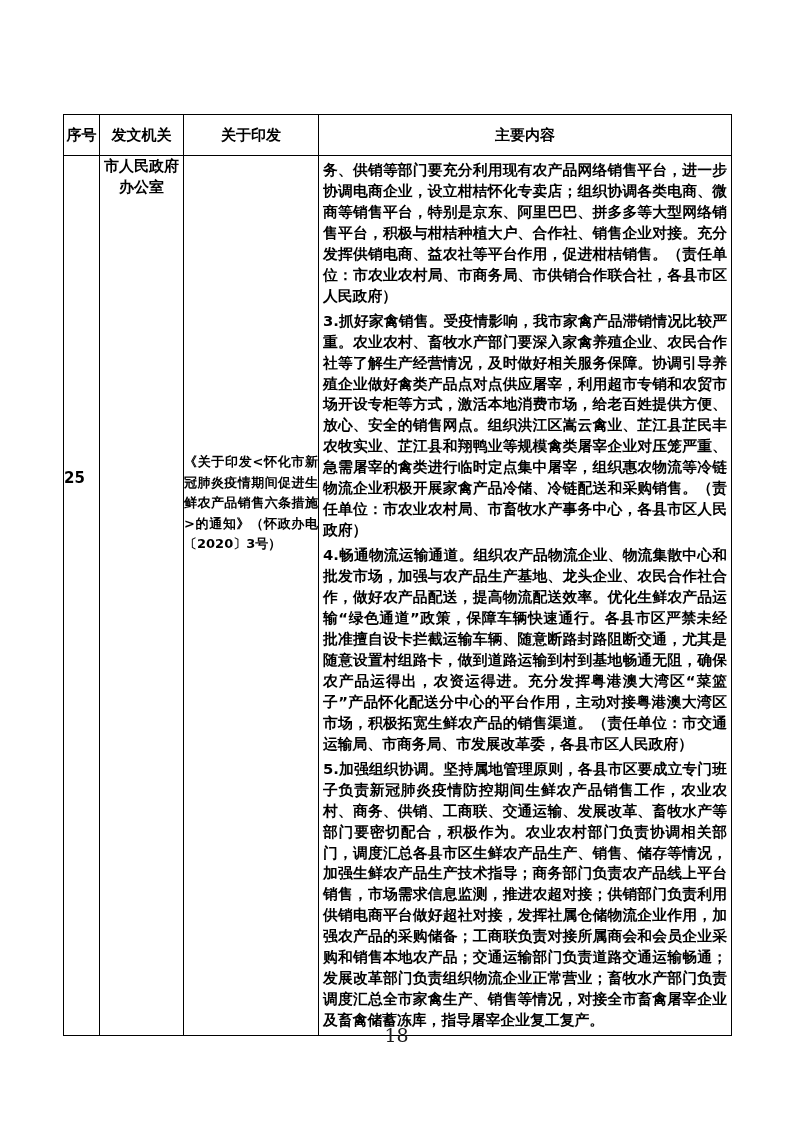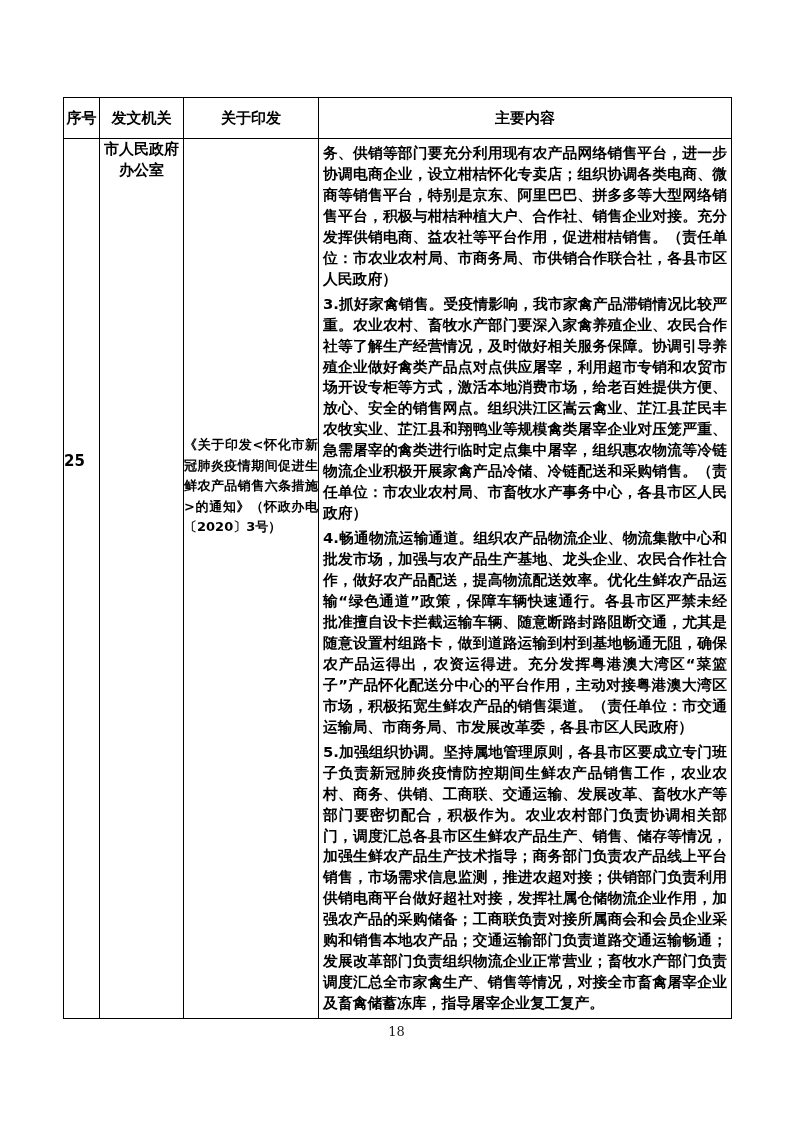--- a/index.html
+++ b/index.html
@@ -11,21 +11,21 @@
     width: 793px;
     height: 1122px;
     position: relative;
     font-family: "DejaVu Sans", sans-serif;
     color: #000000;
     overflow: hidden;
   }
   .doc-table {
     position: absolute;
     left: 63px;
-    top: 97px;
+    top: 114px;
     border-collapse: collapse;
     table-layout: fixed;
     border-radius: 26px;
   }
   .doc-table th, .doc-table td {
     border: 1.5px solid #000000;
     box-sizing: border-box;
     padding: 0;
     font-weight: bold;
   }
@@ -67,21 +67,21 @@
     line-height: 20.95px;
     margin: 4px;
   }
   .page-number {
     position: absolute;
     left: 0;
     right: 0;
     top: 1024px;
     text-align: center;
     font-family: "DejaVu Serif", serif;
-    font-size: 13px;
+    font-size: 19px;
     color: #1a1a1a;
   }
 </style>
 </head>
 <body>
 
 <table class="doc-table">
   <colgroup>
     <col style="width:36px">
     <col style="width:84px">

